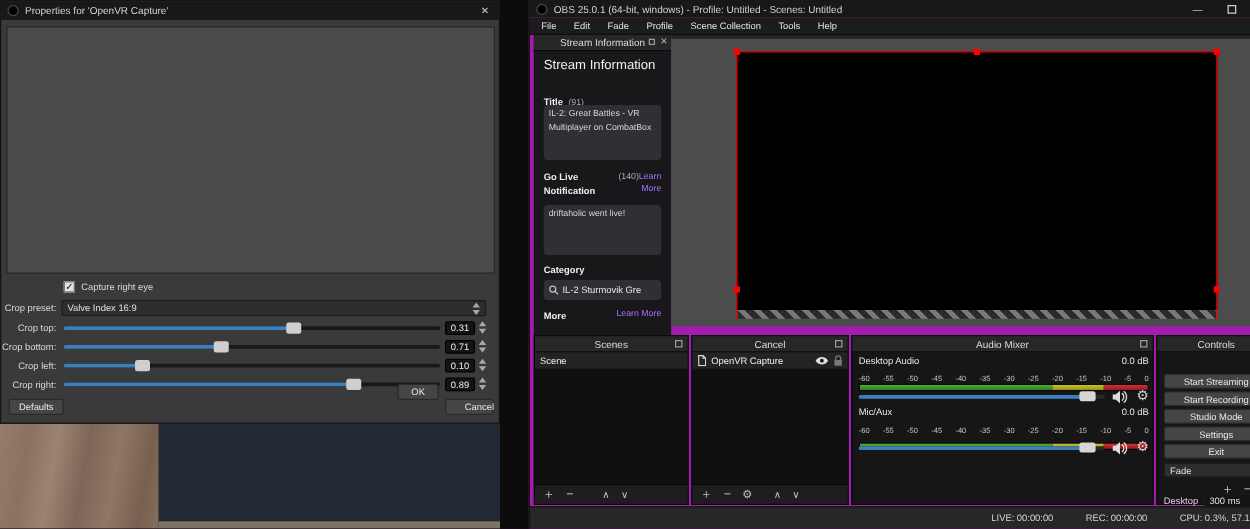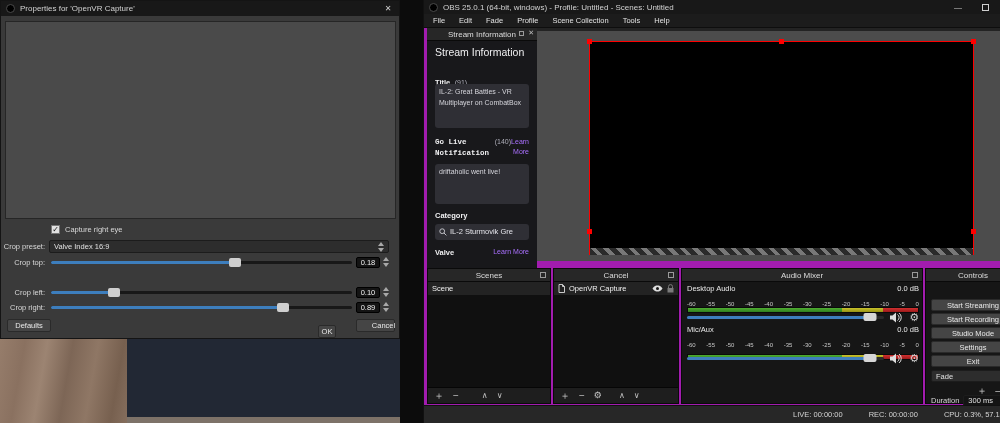--- a/index.html
+++ b/index.html
@@ -103,38 +103,38 @@
       </div>
       <div class="abs" style="left:8px;top:18px;font-size:10.5px;color:#efeff1;">Stream Information</div>
 
       <div class="abs" style="left:8px;top:43px;">
         <span class="boldw">Title</span>
         <span class="gray" style="font-size:7px;">(91)</span>
       </div>
       <div class="abs si-box" style="left:8px;top:56px;width:94px;height:44px;">IL-2: Great Battles - VR Multiplayer on CombatBox</div>
 
       <div class="abs" style="left:8px;top:109px;width:94px;display:flex;">
-        <span class="boldw" style="width:52px;line-height:1.45;font-family:Liberation Mono, monospace;">Go Live Notification</span>
+        <span class="boldw" style="width:52px;line-height:1.45;">Go Live Notification</span>
         <span style="flex:1;text-align:right;font-size:7px;line-height:1.45;">
           <span class="gray">(140)</span><span class="purple">Learn More</span>
         </span>
       </div>
       <div class="abs si-box" style="left:8px;top:136px;width:94px;height:40px;">driftaholic went live!</div>
 
       <div class="abs boldw" style="left:8px;top:183px;">Category</div>
       <div class="abs si-box" style="left:8px;top:196px;width:94px;height:16px;display:flex;align-items:center;gap:3px;white-space:nowrap;overflow:hidden;">
         <svg width="8" height="8" viewBox="0 0 8 8">
             <circle cx="3.2" cy="3.2" r="2.4" fill="none" stroke="#c0c0c6" stroke-width="1"></circle>
             <line x1="5" y1="5" x2="7.4" y2="7.4" stroke="#c0c0c6" stroke-width="1"></line>
           </svg>
         <span style="font-size:7.5px;color:#e4e4ea;">IL-2 Sturmovik Gre</span>
       </div>
 
       <div class="abs" style="left:8px;top:220px;width:94px;display:flex;justify-content:space-between;">
-        <span class="boldw">Valve</span>
+        <span class="boldw">More</span>
         <span class="purple" style="font-size:7px;">Learn More</span>
       </div>
     </div>
 
     <div class="abs canvas">
       <div class="srcblack"></div>
       <div class="stripes"></div>
       <div class="rhandle" style="left:50px;top:8px;"></div>
       <div class="rhandle" style="left:242px;top:8px;"></div>
       <div class="rhandle" style="left:434px;top:8px;"></div>
@@ -291,21 +291,21 @@
             <span class="tri-up"></span>
             <span class="tri-down"></span>
           </span>
       </div>
       <div class="abs" style="left:5px;top:115px;width:86px;display:flex;justify-content:flex-end;gap:8px;color:#c8c8c8;font-size:10px;align-items:center;">
         <span>＋</span>
         <span>−</span>
         <span style="font-size:9px;">⚙</span>
       </div>
       <div class="abs" style="left:5px;top:126px;width:86px;display:flex;align-items:center;gap:4px;">
-        <span class="label-sm">Duration</span>
+        <span class="label-sm">Desktop</span>
         <div class="combo" style="flex:1;height:11px;background:#141414;">
           <span style="flex:1;">300 ms</span>
           <span class="spincol">
               <span class="tri-up"></span>
               <span class="tri-down"></span>
             </span>
         </div>
       </div>
     </div>
 
@@ -340,27 +340,39 @@
           </span>
       </div>
     </div>
 
     <div class="abs" style="left:0;top:255px;width:400px;height:12px;display:flex;align-items:center;">
       <span class="label-sm" style="width:44px;text-align:right;">Crop top:</span>
       <div class="ptrack" style="margin-left:6px;width:301px;">
         <div class="pfill" style="width: 61%;"></div>
         <div class="phandle" style="left: 61%;"></div>
       </div>
-      <div class="valbox" style="margin-left:4px;width:24px;height:11px;">0.18</div>
+      <div class="valbox" style="margin-left:4px;width:24px;height:11px;">0.31</div>
       <span class="spincol" style="margin-left:3px;">
           <span class="tri-up"></span>
           <span class="tri-down"></span>
         </span>
     </div>
 
+    <div class="abs" style="left:0;top:270px;width:400px;height:12px;display:flex;align-items:center;">
+      <span class="label-sm" style="width:44px;text-align:right;">Crop bottom:</span>
+      <div class="ptrack" style="margin-left:6px;width:301px;">
+        <div class="pfill" style="width: 42%;"></div>
+        <div class="phandle" style="left: 42%;"></div>
+      </div>
+      <div class="valbox" style="margin-left:4px;width:24px;height:11px;">0.71</div>
+      <span class="spincol" style="margin-left:3px;">
+          <span class="tri-up"></span>
+          <span class="tri-down"></span>
+        </span>
+    </div>
 
     <div class="abs" style="left:0;top:285px;width:400px;height:12px;display:flex;align-items:center;">
       <span class="label-sm" style="width:44px;text-align:right;">Crop left:</span>
       <div class="ptrack" style="margin-left:6px;width:301px;">
         <div class="pfill" style="width: 21%;"></div>
         <div class="phandle" style="left: 21%;"></div>
       </div>
       <div class="valbox" style="margin-left:4px;width:24px;height:11px;">0.10</div>
       <span class="spincol" style="margin-left:3px;">
           <span class="tri-up"></span>
@@ -375,17 +387,17 @@
         <div class="phandle" style="left: 77%;"></div>
       </div>
       <div class="valbox" style="margin-left:4px;width:24px;height:11px;">0.89</div>
       <span class="spincol" style="margin-left:3px;">
           <span class="tri-up"></span>
           <span class="tri-down"></span>
         </span>
     </div>
 
     <div class="btn abs" style="left:6px;top:318px;width:44px;height:13px;">Defaults</div>
-    <div class="btn abs" style="left:317px;top:324px;width:18px;height:13px;">OK</div>
+    <div class="btn abs" style="left:317px;top:306px;width:33px;height:13px;">OK</div>
     <div class="btn abs" style="left:355px;top:318px;width:39px;height:13px;padding-left:16px;">Cancel</div>
   </div>
 
 </div>
 
 </body></html>

